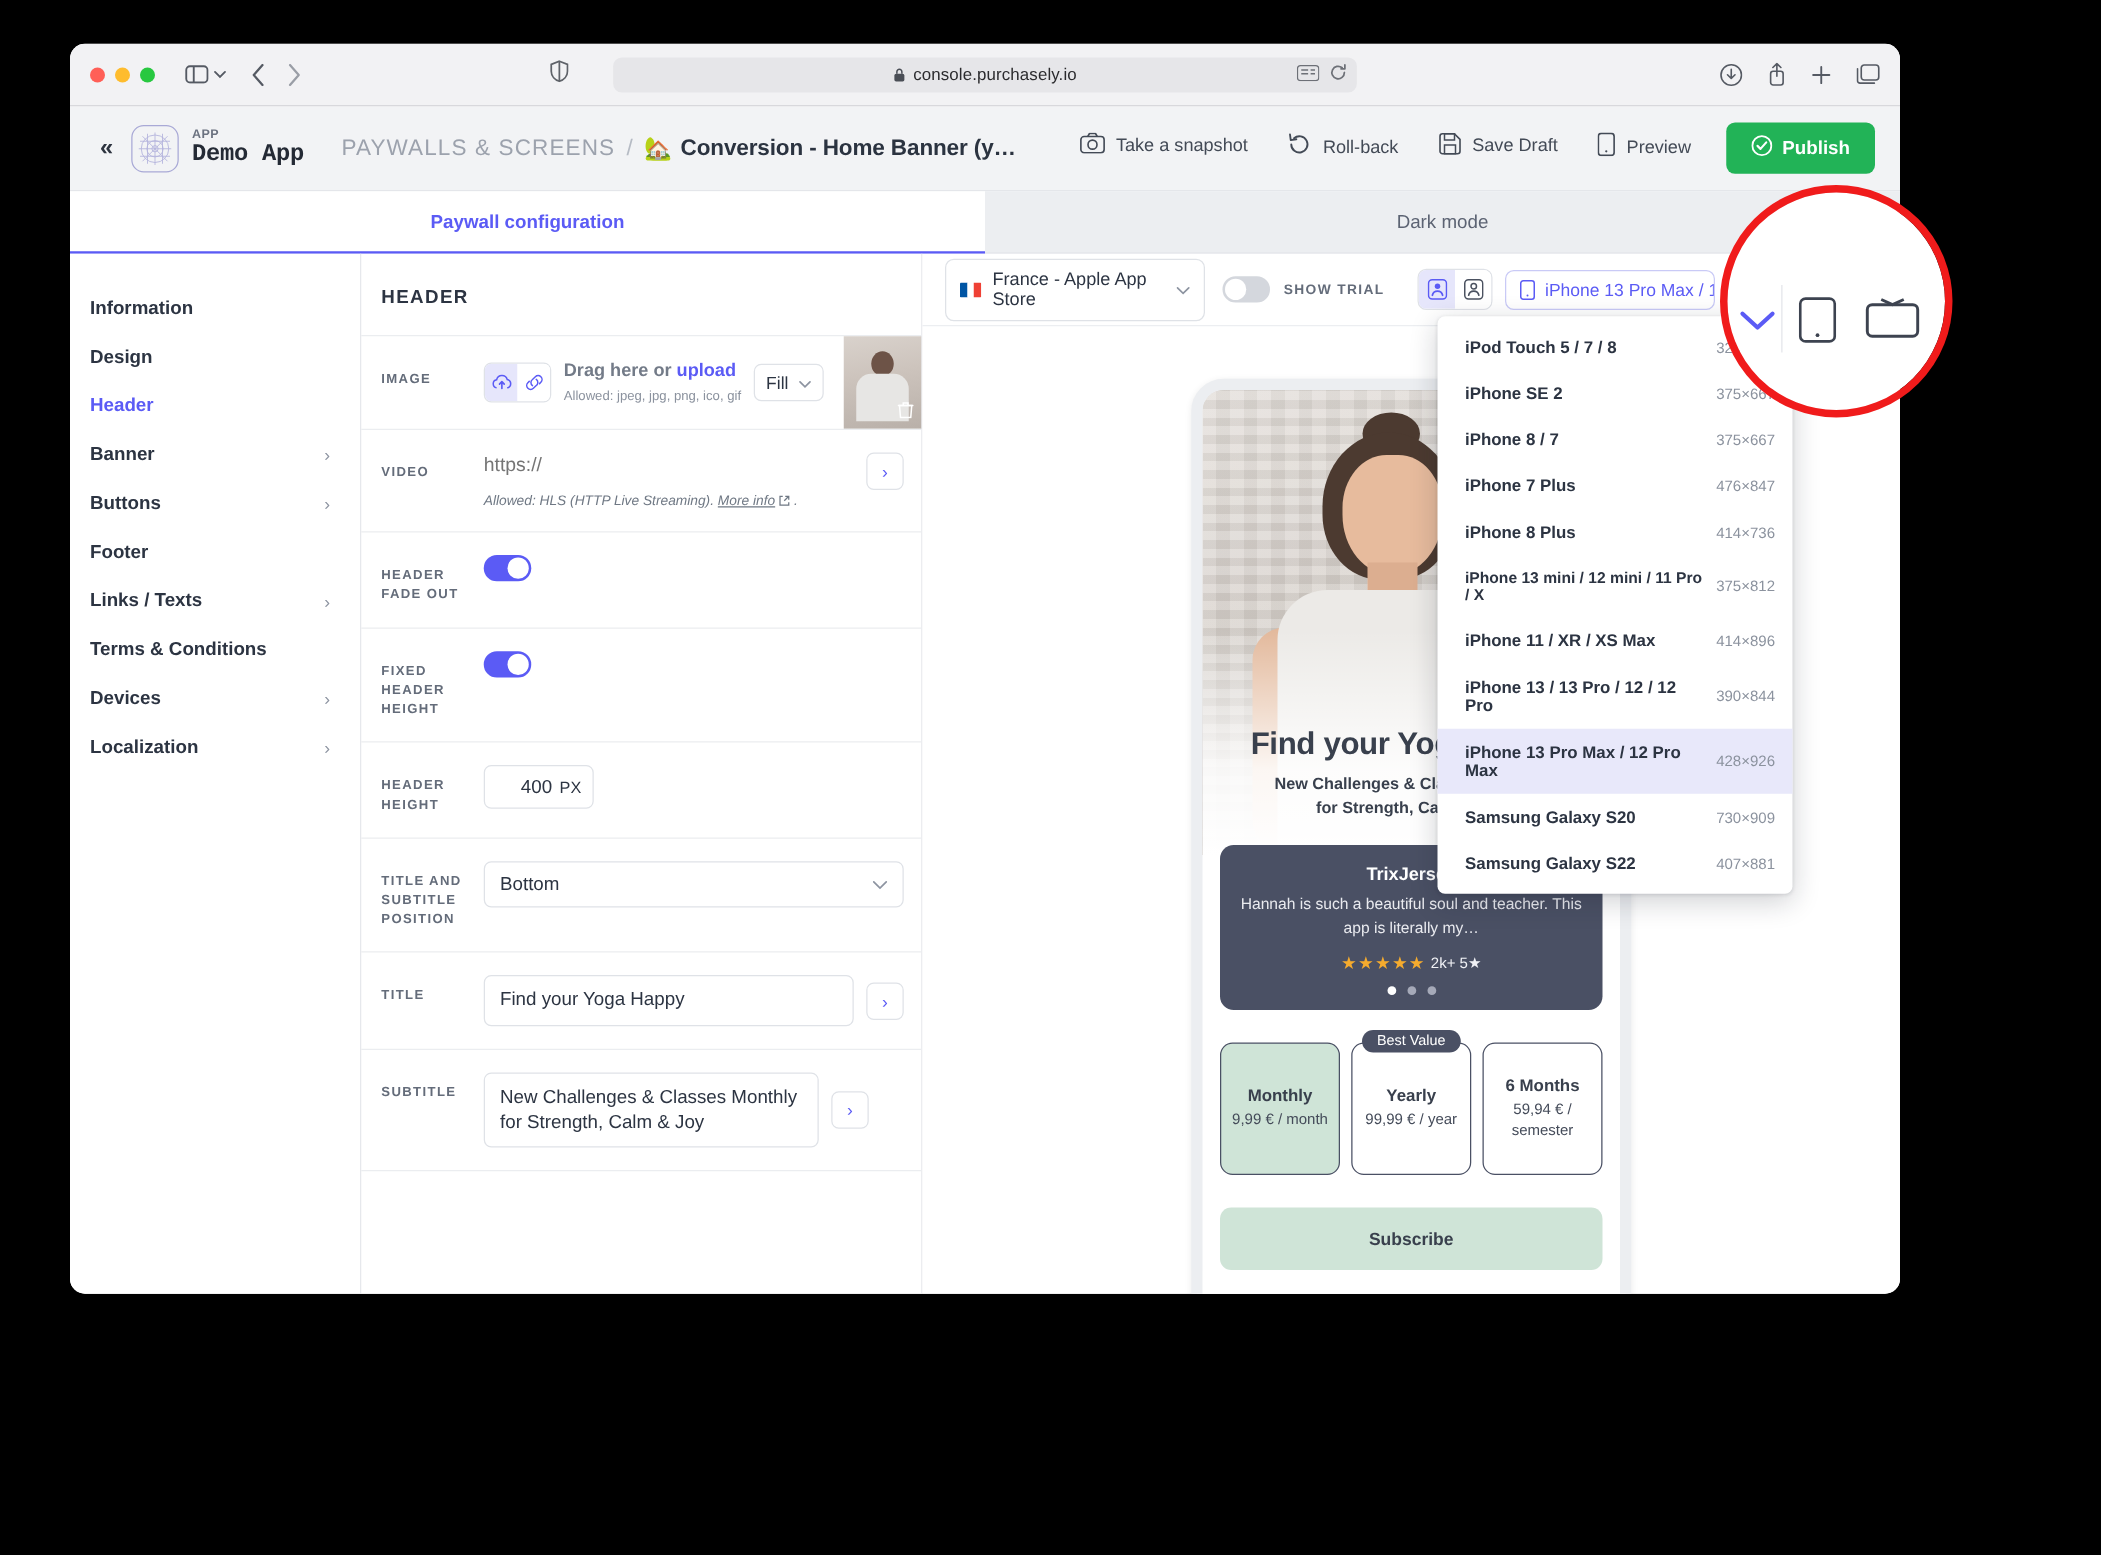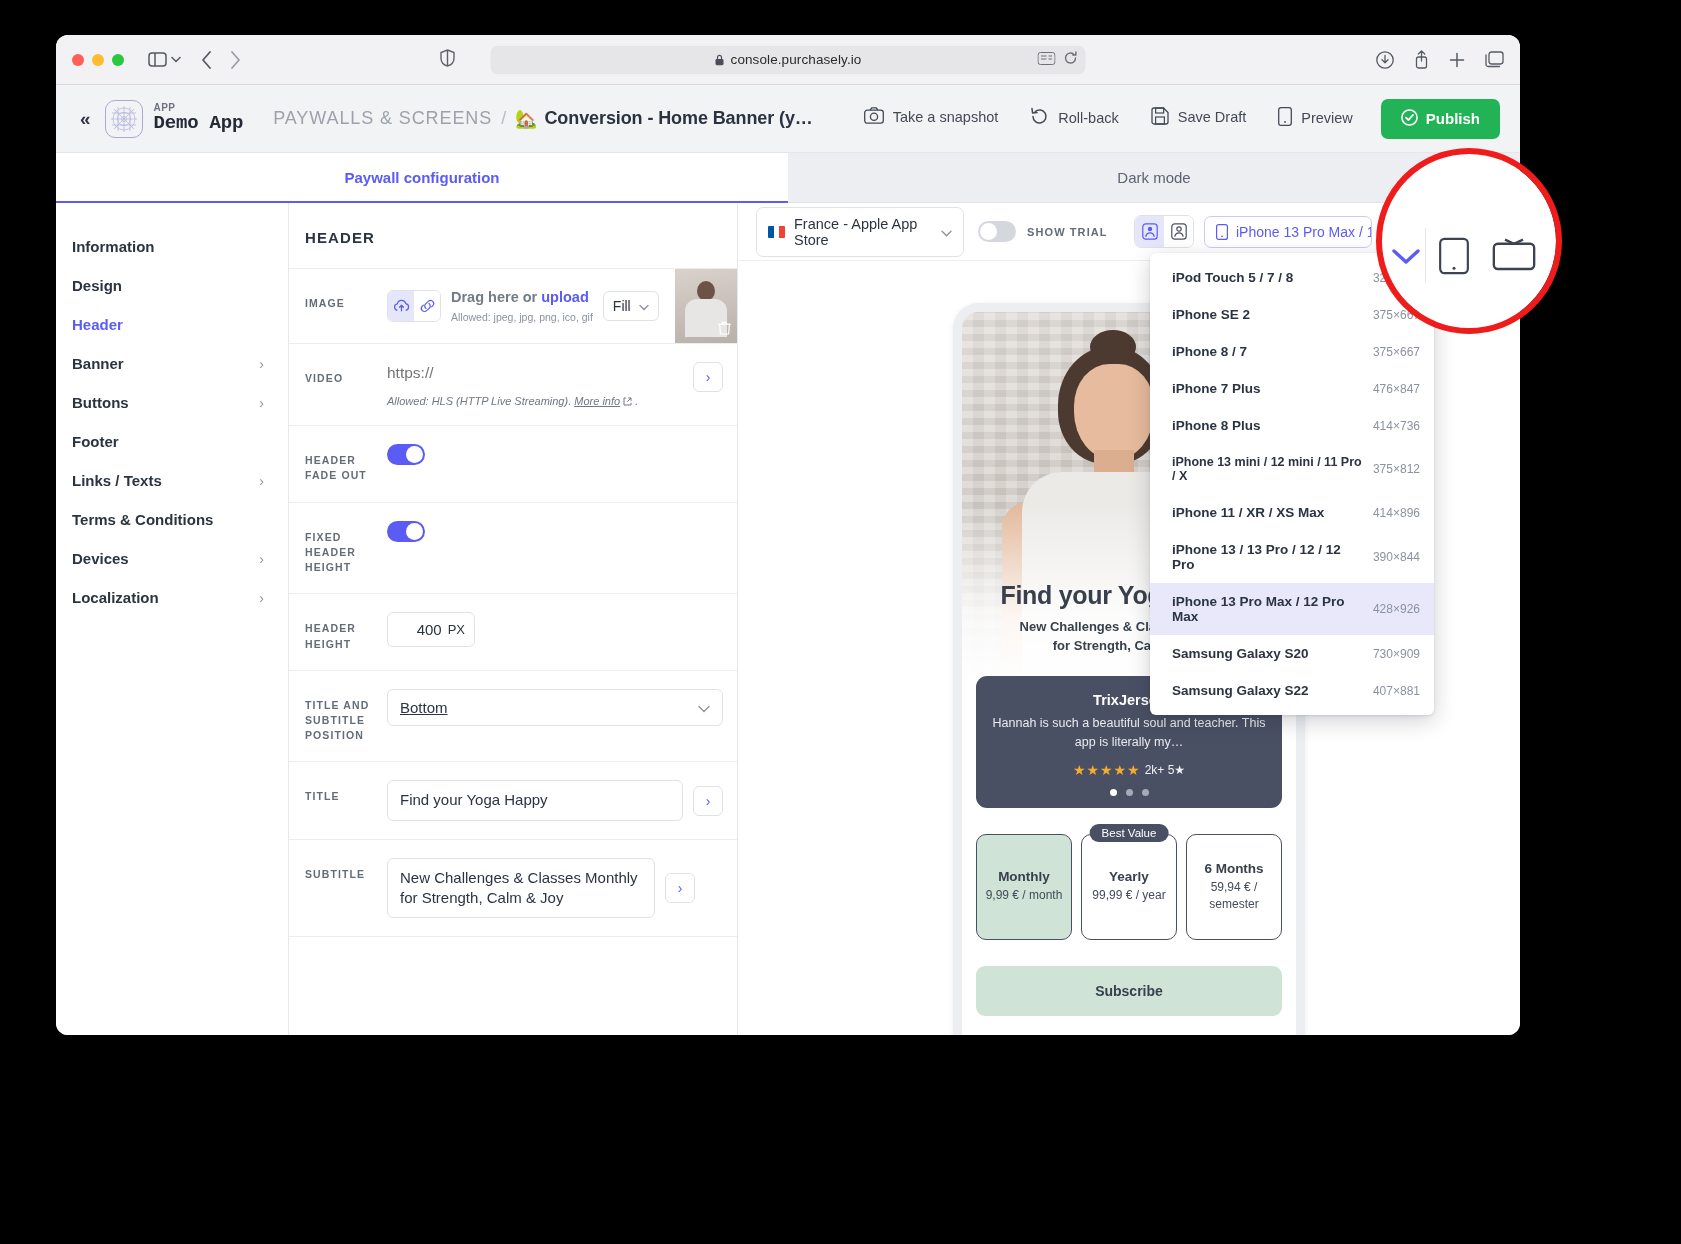--- a/index.html
+++ b/index.html
@@ -202,21 +202,21 @@
   .num-field {
     width: 88px; border: 1px solid #dfe2e7; border-radius: 6px;
     padding: 8px 9px; display: flex; align-items: center; justify-content: flex-end; gap: 6px;
     font-size: 15px; color: #2c3442;
   }
   .num-unit { font-size: 13px; color: #2c3442; }
 
   .select-field {
     flex: 1; border: 1px solid #dfe2e7; border-radius: 6px;
     padding: 9px 12px; display: flex; align-items: flex-end;
-    font-size: 15px; color: #2c3442; cursor: pointer; text-decoration: underline;
+    font-size: 15px; color: #2c3442; cursor: pointer;
   }
   .select-field .chev { margin-left: auto; color: #8d94a1; }
 
   .text-field {
     flex: 1; border: 1px solid #dfe2e7; border-radius: 6px;
     padding: 9px 12px; font-size: 15px; color: #2c3442;
     line-height: 1.35; min-height: 38px;
   }
 
   

